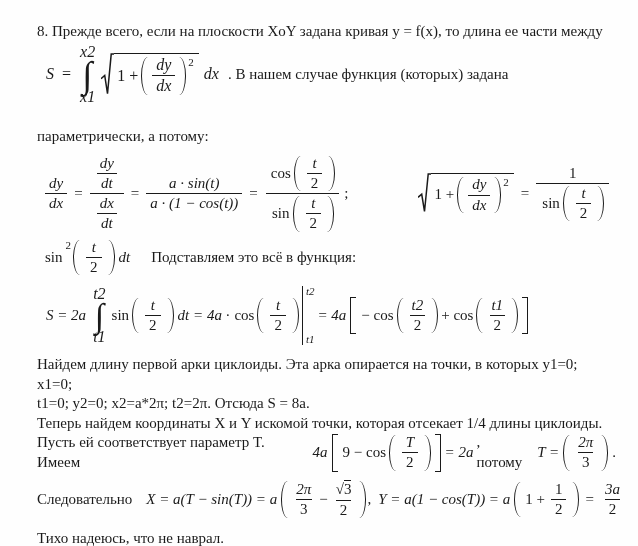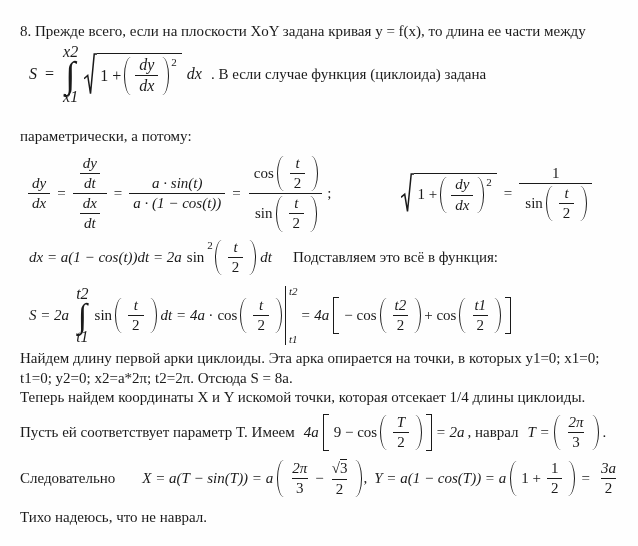--- a/index.html
+++ b/index.html
@@ -1,18 +1,18 @@
 <!DOCTYPE html>
 <html><head>
 <meta charset="utf-8">
 <style>
   html,body{margin:0;padding:0}
   body{width:638px;height:546px;overflow:hidden;background:#fefefe;color:#1a1a1a;
        font-family:"Liberation Serif",serif;font-size:15px}
-  .page{box-sizing:border-box;width:100%;height:100%;padding:22px 22px 0 20px;overflow:hidden}
+  .page{box-sizing:border-box;width:100%;height:100%;padding:22px 22px 0 37px;overflow:hidden}
   .textline{margin:0;line-height:1.3}
   .row{display:flex;align-items:center}
   .math{display:inline-flex;align-items:center;font-style:italic;white-space:nowrap;line-height:1.15}
   .op{font-style:normal;margin:0 5px}
   .var{margin:0 3px}
   .up{font-style:normal;margin:0 2px}
   .frac{display:inline-flex;flex-direction:column;align-items:center;margin:0 2px;text-align:center}
   .frac>.num{padding:0 4px 1px}
   .frac>.den{border-top:1px solid #1a1a1a;padding:1px 4px 0}
   .hrow{display:inline-flex;align-items:center}
@@ -67,21 +67,21 @@
               <span class="num">dy</span>
               <span class="den">dx</span>
             </span>
             <span class="rp"></span>
           </span>
           <span class="sup-top">2</span>
         </span>
       </span>
       <span class="var">dx</span>
     </span>
-    <span class="textline">. В если случае функция (циклоида) задана</span>
+    <span class="textline">. В нашем случае функция (которых) задана</span>
   </div>
 
   <p class="textline" style="margin-top:22px">параметрически, а потому:</p>
 
   <div class="row" style="margin-top:8px">
     <span class="math" style="margin-left:6px">
       <span class="frac">
         <span class="num">dy</span>
         <span class="den">dx</span>
       </span>
@@ -172,21 +172,20 @@
                 <span class="rp"></span>
               </span>
           </span>
         </span>
       </span>
     </span>
   </div>
 
   <div class="row" style="margin-top:6px">
     <span class="math" style="margin-left:6px">
-      <span class="var">dx = a(1 − cos(t))dt = 2a</span>
       <span class="up">sin</span>
       <span class="sup-top">2</span>
       <span class="grp">
           <span class="lp"></span>
           <span class="frac">
             <span class="num">t</span>
             <span class="den up">2</span>
           </span>
           <span class="rp"></span>
         </span>
@@ -245,63 +244,63 @@
               <span class="num">t1</span>
               <span class="den up">2</span>
             </span>
             <span class="rp"></span>
           </span>
         <span class="rb"></span>
       </span>
     </span>
   </div>
 
-  <p class="textline" style="margin-top:4px">
+  <p class="textline" style="margin-top:10px">
     <span>Найдем длину первой арки циклоиды. Эта арка опирается на точки, в которых y1=0; x1=0;</span><br>
     <span>t1=0;  y2=0; x2=a*2π; t2=2π. Отсюда S = 8a.</span><br>
     <span>Теперь найдем координаты X и Y искомой точки, которая отсекает 1/4 длины циклоиды.</span>
   </p>
 
-  <div class="row" style="margin-top:6px">
+  <div class="row" style="">
     <span class="textline">Пусть ей соответствует параметр T. Имеем</span>
     <span class="math" style="margin-left:6px">
       <span class="var">4a</span>
       <span class="grp">
         <span class="lb"></span>
         <span class="up">9 − cos</span>
         <span class="grp">
             <span class="lp"></span>
             <span class="frac">
               <span class="num">T</span>
               <span class="den up">2</span>
             </span>
             <span class="rp"></span>
           </span>
         <span class="rb"></span>
       </span>
       <span class="var">= 2a</span>
     </span>
-    <span class="textline">, наврал</span>
+    <span class="textline">, потому</span>
     <span class="math" style="margin-left:6px">
       <span class="var">T =</span>
       <span class="grp">
           <span class="lp"></span>
           <span class="frac">
             <span class="num">2π</span>
             <span class="den up">3</span>
           </span>
           <span class="rp"></span>
         </span>
     </span>
     <span class="textline" style="margin-left:3px">.</span>
   </div>
 
   <div class="row" style="margin-top:8px">
     <span class="textline">Следовательно</span>
-    <span class="math" style="margin-left:24px">
+    <span class="math" style="margin-left:11px">
       <span class="var">X = a(T − sin(T)) = a</span>
       <span class="grp">
         <span class="lp"></span>
         <span class="frac">
             <span class="num">2π</span>
             <span class="den up">3</span>
           </span>
         <span class="up">−</span>
         <span class="frac">
           <span class="num"><span class="hrow">

